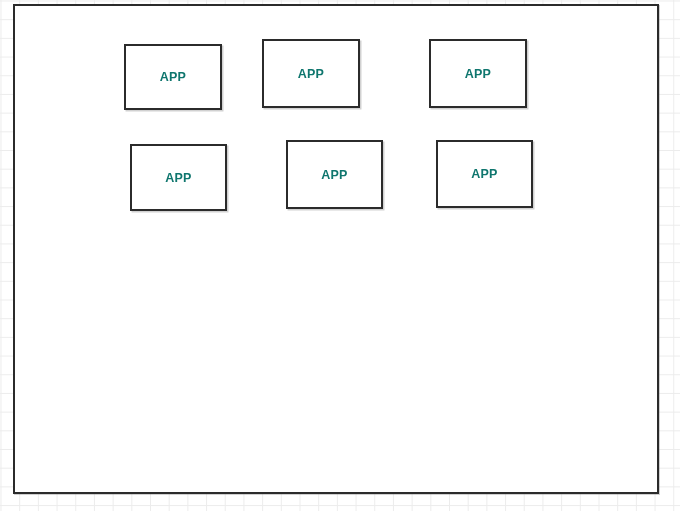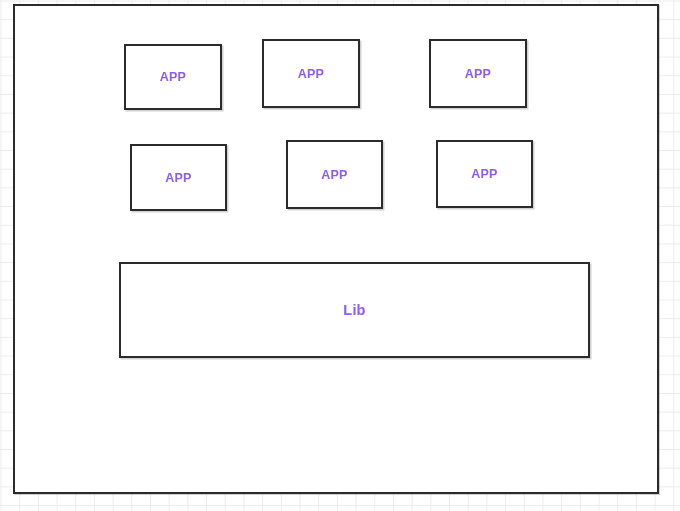--- a/index.html
+++ b/index.html
@@ -47,21 +47,21 @@
     box-sizing: border-box;
     display: flex;
     align-items: center;
     justify-content: center;
     box-shadow: 1.5px 1.5px 0 rgba(140,140,140,0.40);
   }
 
   .node .node-label {
     font-family: "Liberation Sans", sans-serif;
     font-weight: bold;
-    color: #8b5cf6;
+    color: #0f766e;
     letter-spacing: 0.2px;
     user-select: none;
     white-space: nowrap;
   }
 
   .app-node .node-label {
     font-size: 12.5px;
   }
 
   .layer-node .node-label {
@@ -106,19 +106,16 @@
     </div>
 
     <div class="node app-node" id="app-5">
       <span class="node-label">APP</span>
     </div>
 
     <div class="node app-node" id="app-6">
       <span class="node-label">APP</span>
     </div>
 
-    <div class="node layer-node" id="layer-lib">
-      <span class="node-label">Lib</span>
-    </div>
 
 
   </div>
 </div>
 
 </body></html>

